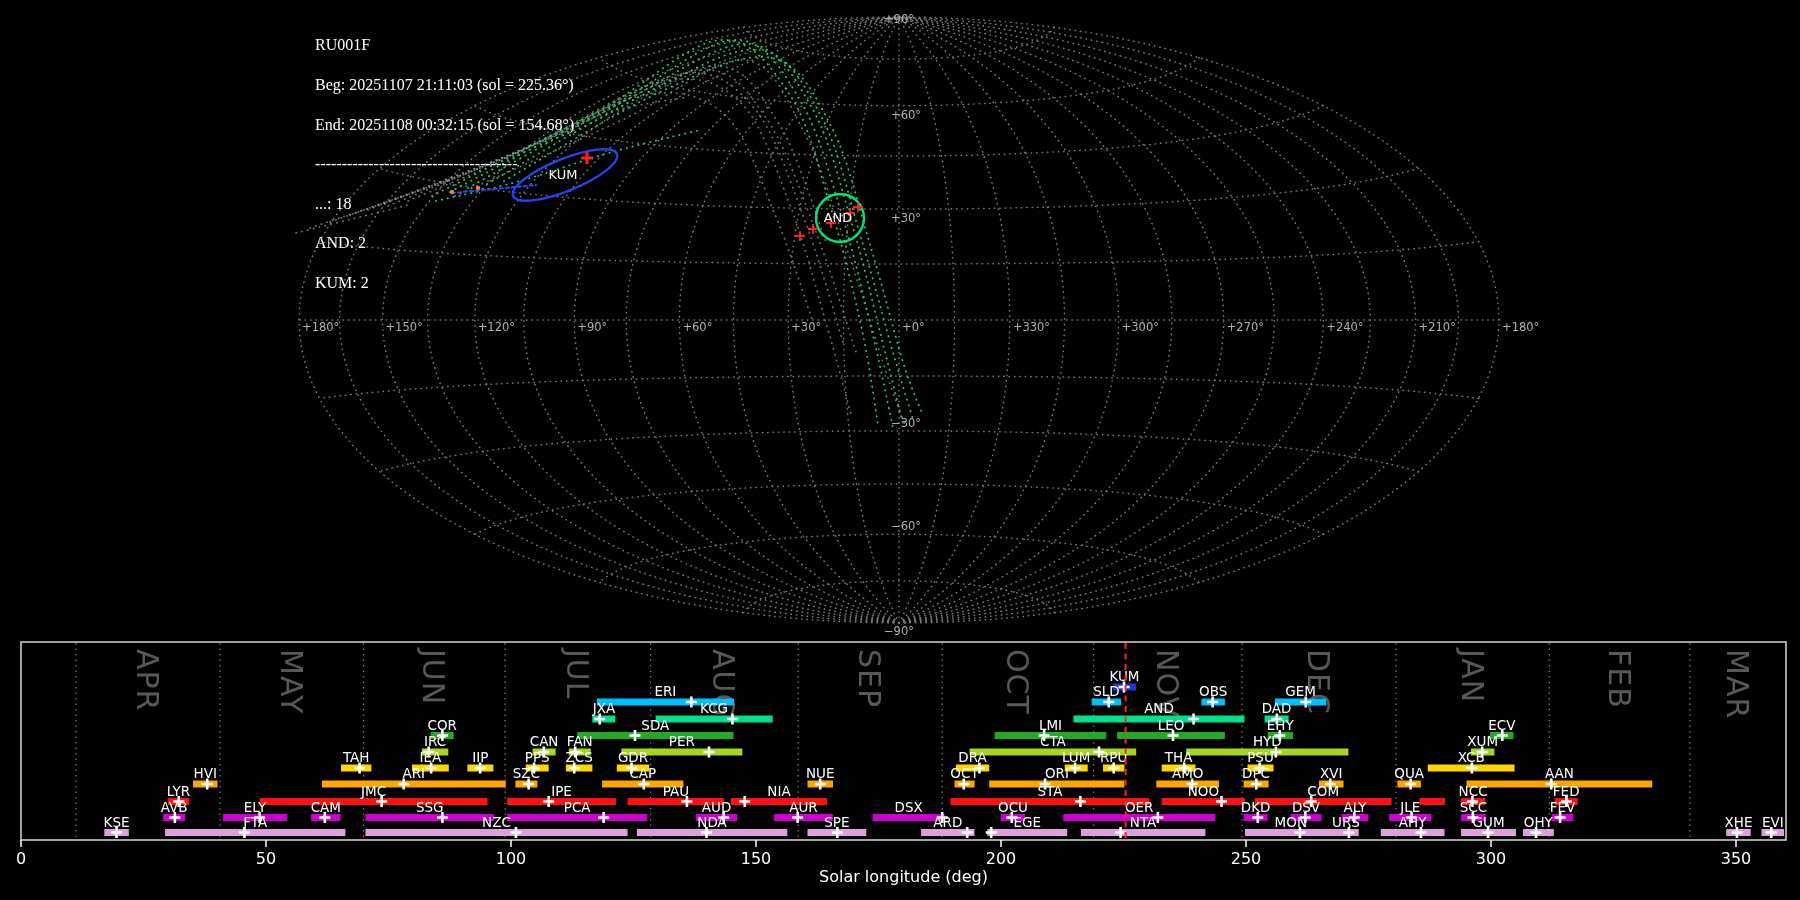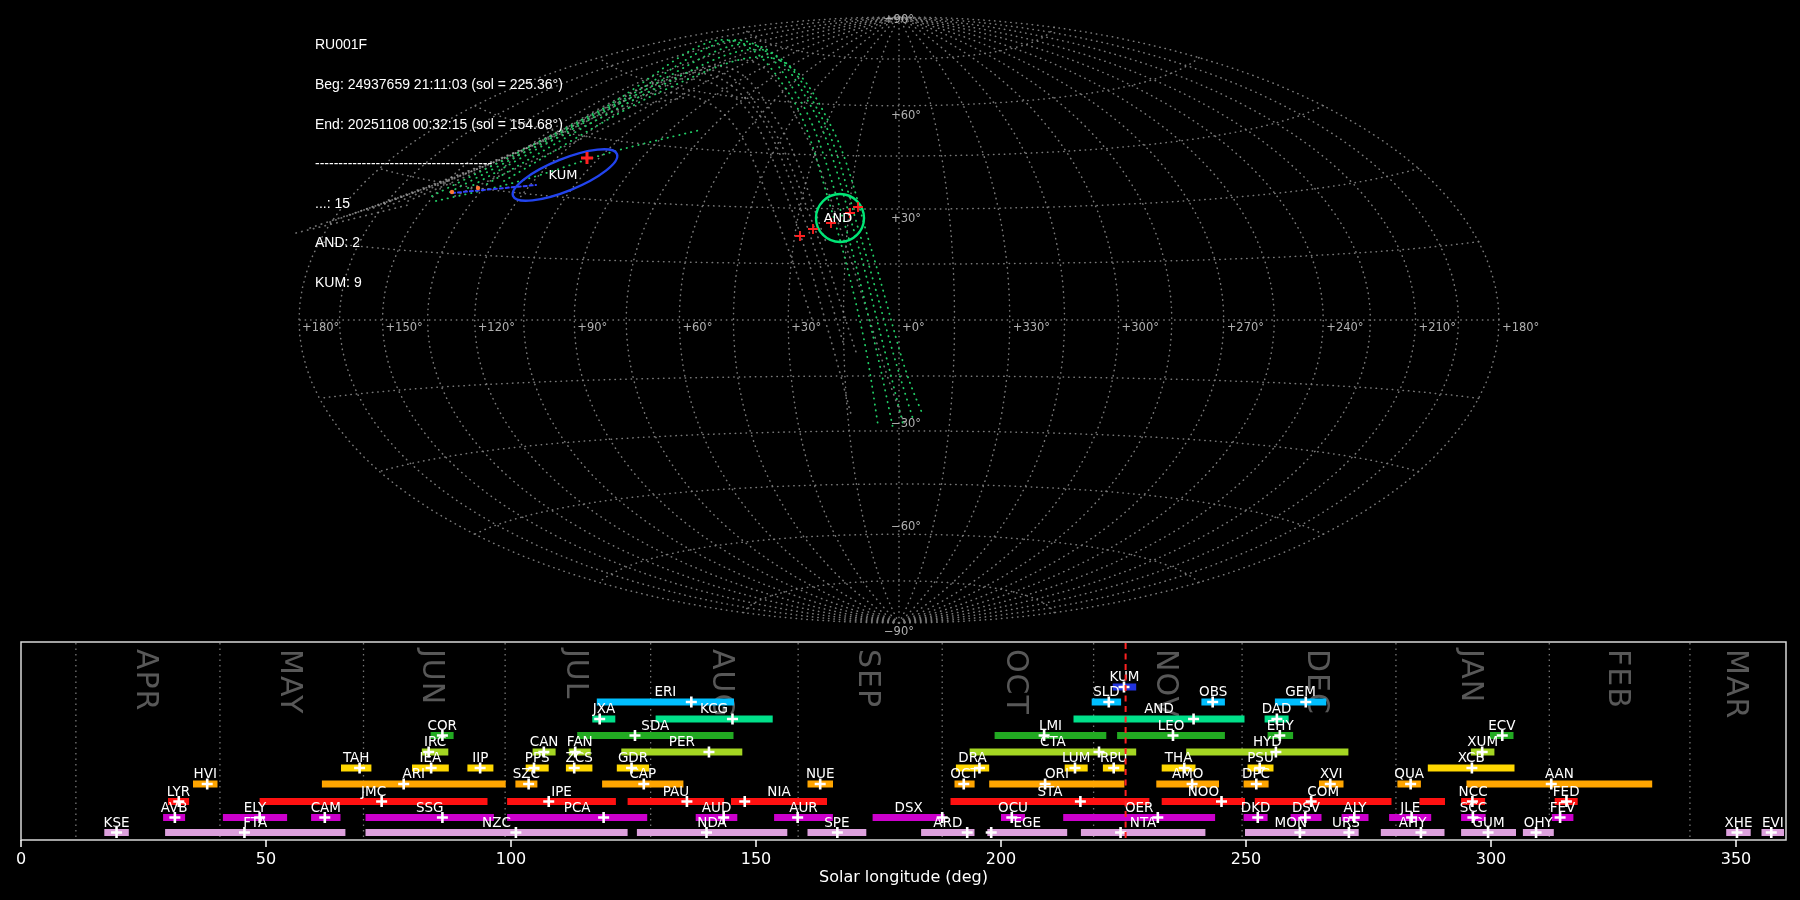--- a/index.html
+++ b/index.html
@@ -1,35 +1,35 @@
 <!DOCTYPE html>
 <html><head>
 <meta charset="utf-8">
 <style>
   html,body{margin:0;padding:0;background:#000;width:1800px;height:900px;overflow:hidden;}
   body{font-family:"DejaVu Sans", sans-serif;position:relative;}
   #legend{
     position:absolute;left:315px;top:12px;z-index:5;color:#fff;
-    font-family:Liberation Sans, sans-serif;font-size:14px;line-height:13.2px;
+    font-family:Liberation Serif, serif;font-size:16px;line-height:13.2px;
     white-space:pre;
   }
   #plot{position:absolute;left:0;top:0;}
   svg text{font-family:"DejaVu Sans", sans-serif;}
 </style>
 </head>
 <body>
 
 <div id="legend">
   <div>RU001F</div>
-  <div>Beg: 24937659 21:11:03 (sol = 225.36°)</div>
+  <div>Beg: 20251107 21:11:03 (sol = 225.36°)</div>
   <div>End: 20251108 00:32:15 (sol = 154.68°)</div>
   <div>--------------------------------------</div>
-  <div>...: 15</div>
+  <div>...: 18</div>
   <div>AND: 2</div>
-  <div>KUM: 9</div>
+  <div>KUM: 2</div>
 </div>
 
 <svg id="plot" width="1800" height="900" viewBox="0 0 1800 900">
     <g>
       <g stroke="#909090" stroke-width="1.5" stroke-dasharray="0.4 5" stroke-linecap="round" fill="none" opacity="0.85">
         <path d="M899,623L930.4,622.6L961.7,621.3L992.9,619.3L1023.7,616.4L1054.3,612.7L1084.4,608.2L1114,602.9L1143,596.8L1171.4,590L1199,582.4L1225.8,574.1L1251.7,565.1L1276.6,555.5L1300.5,545.2L1323.3,534.3L1344.9,522.7L1365.3,510.7L1384.4,498.1L1402.2,485L1418.6,471.5L1433.6,457.6L1447.1,443.2L1459.1,428.6L1469.6,413.6L1478.6,398.4L1485.9,383L1491.6,367.4L1495.7,351.7L1498.2,335.9L1499,320L1498.2,304.1L1495.7,288.3L1491.6,272.6L1485.9,257L1478.6,241.6L1469.6,226.4L1459.1,211.4L1447.1,196.8L1433.6,182.4L1418.6,168.5L1402.2,155L1384.4,141.9L1365.3,129.3L1344.9,117.3L1323.3,105.7L1300.5,94.8L1276.6,84.5L1251.7,74.9L1225.8,65.9L1199,57.6L1171.4,50L1143,43.2L1114,37.1L1084.4,31.8L1054.3,27.3L1023.7,23.6L992.9,20.7L961.7,18.7L930.4,17.4L899,17"></path>
         <path d="M899,623L930,621.6L960.8,619.3L991.1,616.3L1021,612.4L1050.4,607.9L1079.2,602.5L1107.4,596.5L1134.8,589.7L1161.4,582.3L1187.2,574.2L1212.1,565.5L1236,556.2L1258.9,546.4L1280.7,535.9L1301.5,525L1321.1,513.6L1339.5,501.7L1356.7,489.4L1372.6,476.7L1387.3,463.6L1400.7,450.2L1412.7,436.5L1423.3,422.5L1432.6,408.3L1440.5,393.9L1446.9,379.3L1452,364.6L1455.6,349.8L1457.8,334.9L1458.5,320L1457.8,305.1L1455.6,290.2L1452,275.4L1446.9,260.7L1440.5,246.1L1432.6,231.7L1423.3,217.5L1412.7,203.5L1400.7,189.8L1387.3,176.4L1372.6,163.3L1356.7,150.6L1339.5,138.3L1321.1,126.4L1301.5,115L1280.7,104.1L1258.9,93.6L1236,83.8L1212.1,74.5L1187.2,65.8L1161.4,57.7L1134.8,50.3L1107.4,43.5L1079.2,37.5L1050.4,32.1L1021,27.6L991.1,23.7L960.8,20.7L930,18.4L899,17"></path>
         <path d="M899,623L929.1,620.6L958.8,617.3L987.9,613.4L1016.4,608.7L1044.2,603.3L1071.3,597.3L1097.7,590.6L1123.2,583.3L1147.9,575.4L1171.7,566.9L1194.5,557.9L1216.4,548.4L1237.2,538.4L1257,527.9L1275.8,517L1293.4,505.7L1310,494L1325.4,481.9L1339.6,469.6L1352.6,456.9L1364.5,444L1375.1,430.8L1384.6,417.4L1392.8,403.9L1399.7,390.1L1405.4,376.3L1409.8,362.3L1413,348.2L1414.9,334.1L1415.6,320L1414.9,305.9L1413,291.8L1409.8,277.7L1405.4,263.7L1399.7,249.9L1392.8,236.1L1384.6,222.6L1375.1,209.2L1364.5,196L1352.6,183.1L1339.6,170.4L1325.4,158.1L1310,146L1293.4,134.3L1275.8,123L1257,112.1L1237.2,101.6L1216.4,91.6L1194.5,82.1L1171.7,73.1L1147.9,64.6L1123.2,56.7L1097.7,49.4L1071.3,42.7L1044.2,36.7L1016.4,31.3L987.9,26.6L958.8,22.7L929.1,19.4L899,17"></path>
         <path d="M899,623L927.7,619.6L955.8,615.5L983.2,610.7L1009.9,605.2L1035.9,599.2L1061,592.5L1085.3,585.3L1108.7,577.5L1131.3,569.2L1152.9,560.4L1173.6,551.2L1193.4,541.5L1212.2,531.4L1230,520.9L1246.7,510.1L1262.5,498.9L1277.2,487.4L1290.9,475.6L1303.5,463.6L1315,451.3L1325.5,438.8L1334.9,426.1L1343.2,413.2L1350.4,400.2L1356.5,387L1361.5,373.7L1365.4,360.4L1368.2,347L1369.9,333.5L1370.4,320L1369.9,306.5L1368.2,293L1365.4,279.6L1361.5,266.3L1356.5,253L1350.4,239.8L1343.2,226.8L1334.9,213.9L1325.5,201.2L1315,188.7L1303.5,176.4L1290.9,164.4L1277.2,152.6L1262.5,141.1L1246.7,129.9L1230,119.1L1212.2,108.6L1193.4,98.5L1173.6,88.8L1152.9,79.6L1131.3,70.8L1108.7,62.5L1085.3,54.7L1061,47.5L1035.9,40.8L1009.9,34.8L983.2,29.3L955.8,24.5L927.7,20.4L899,17"></path>
         <path d="M899,623L925.8,618.7L951.9,613.8L977.3,608.2L1001.8,602.1L1025.5,595.4L1048.4,588.2L1070.5,580.5L1091.7,572.3L1112,563.7L1131.4,554.7L1149.9,545.3L1167.5,535.5L1184.2,525.4L1200,514.9L1214.8,504.2L1228.7,493.1L1241.7,481.8L1253.7,470.3L1264.8,458.5L1274.9,446.6L1284.1,434.4L1292.3,422.1L1299.5,409.7L1305.8,397.1L1311.2,384.4L1315.5,371.6L1318.9,358.8L1321.3,345.9L1322.8,333L1323.3,320L1322.8,307L1321.3,294.1L1318.9,281.2L1315.5,268.4L1311.2,255.6L1305.8,242.9L1299.5,230.3L1292.3,217.9L1284.1,205.6L1274.9,193.4L1264.8,181.5L1253.7,169.7L1241.7,158.2L1228.7,146.9L1214.8,135.8L1200,125.1L1184.2,114.6L1167.5,104.5L1149.9,94.7L1131.4,85.3L1112,76.3L1091.7,67.7L1070.5,59.5L1048.4,51.8L1025.5,44.6L1001.8,37.9L977.3,31.8L951.9,26.2L925.8,21.3L899,17"></path>

